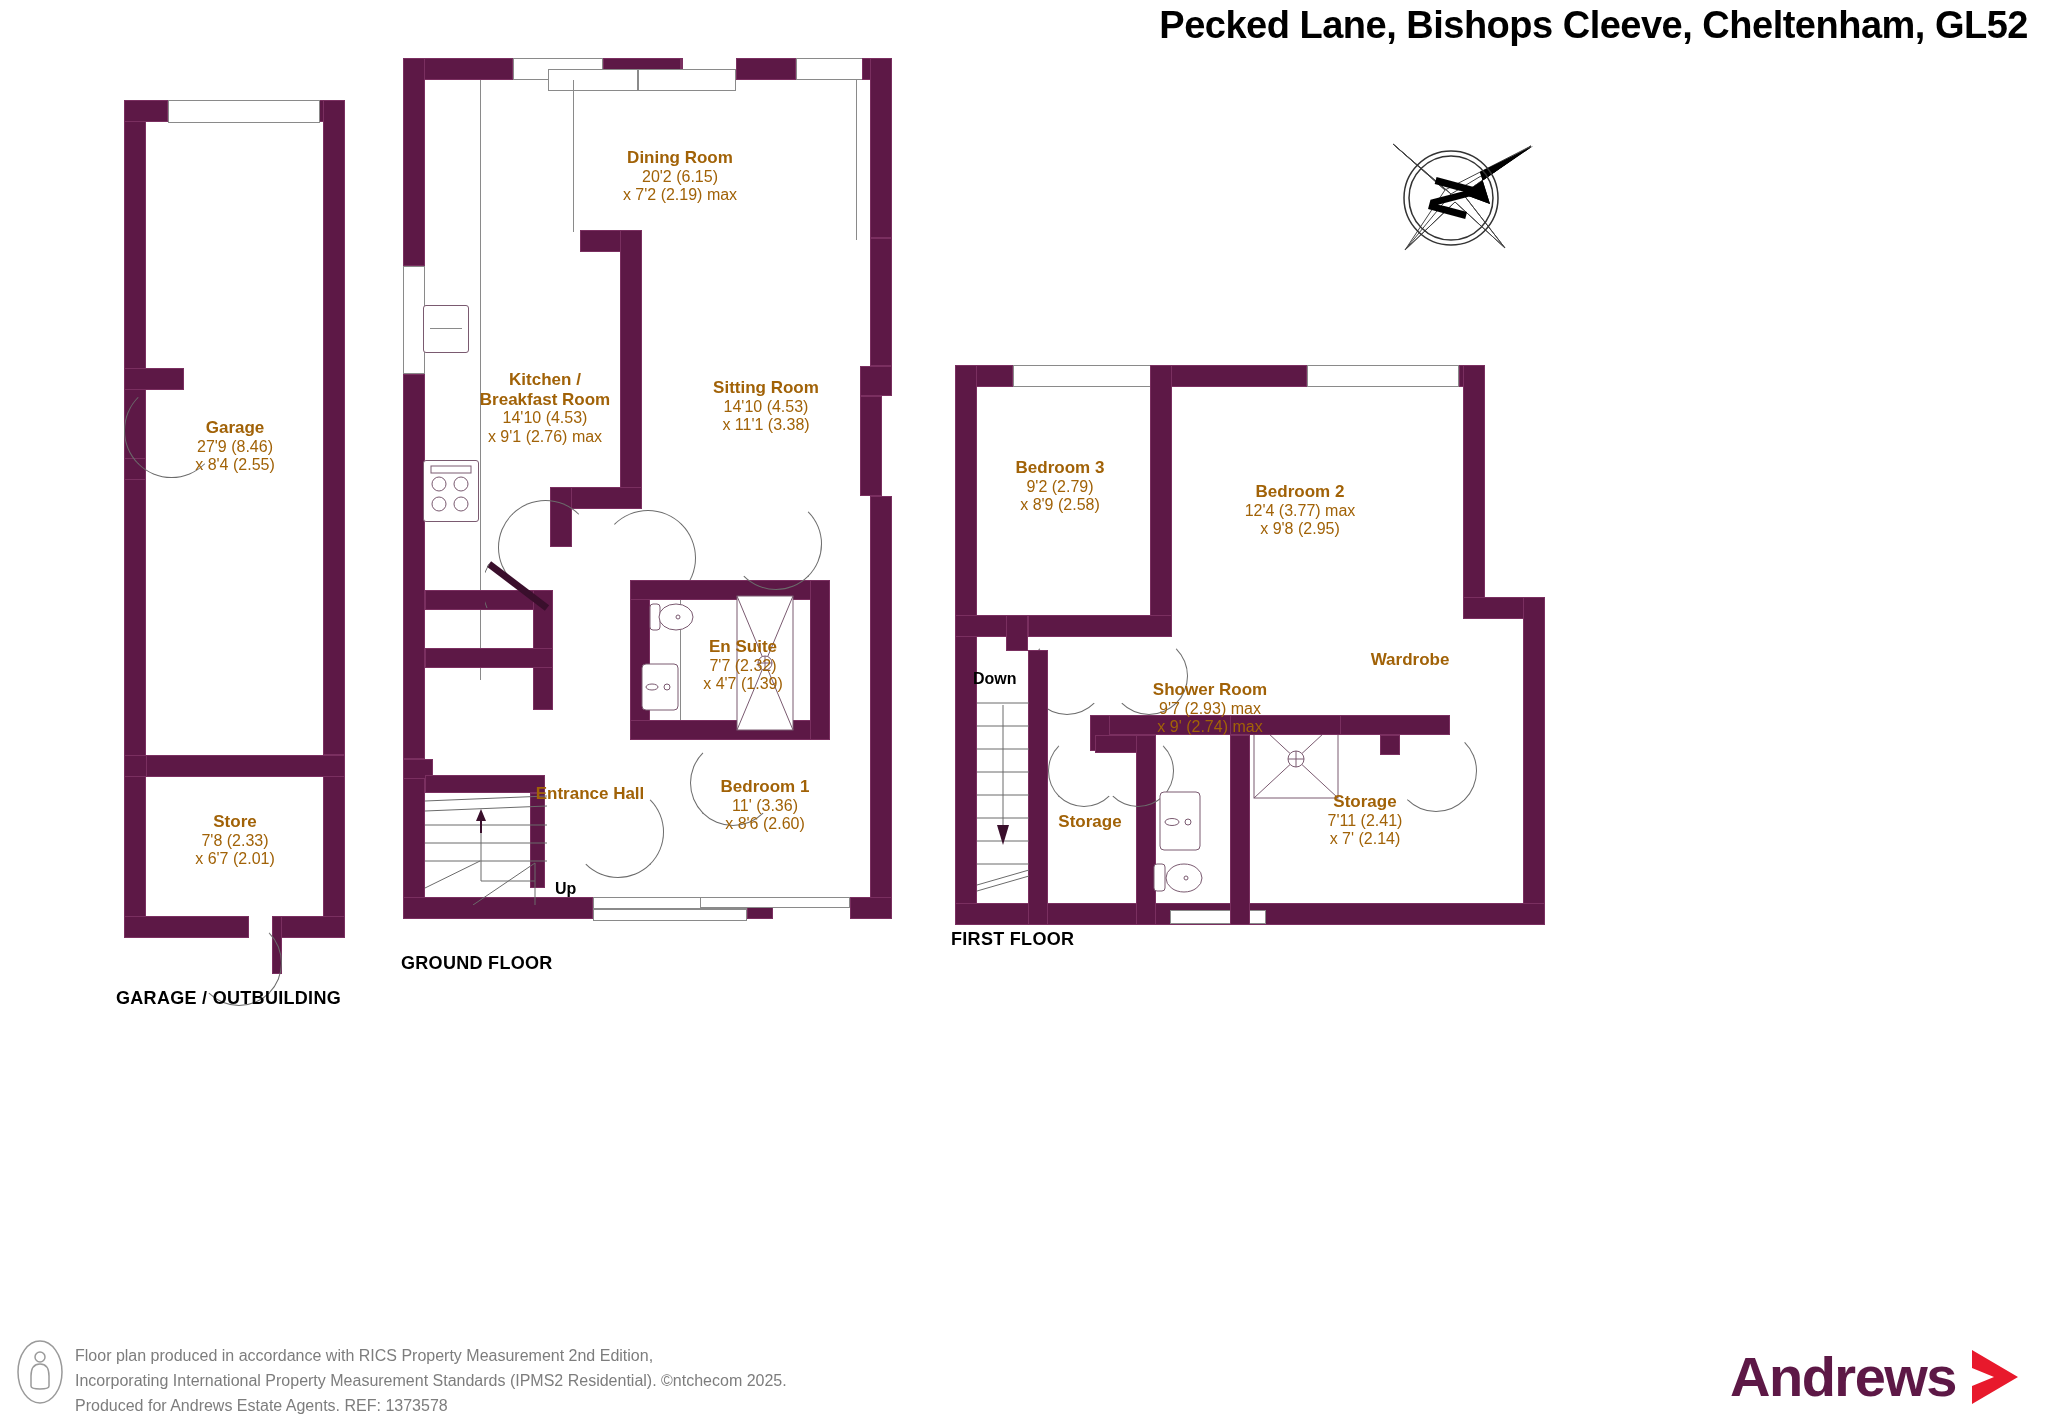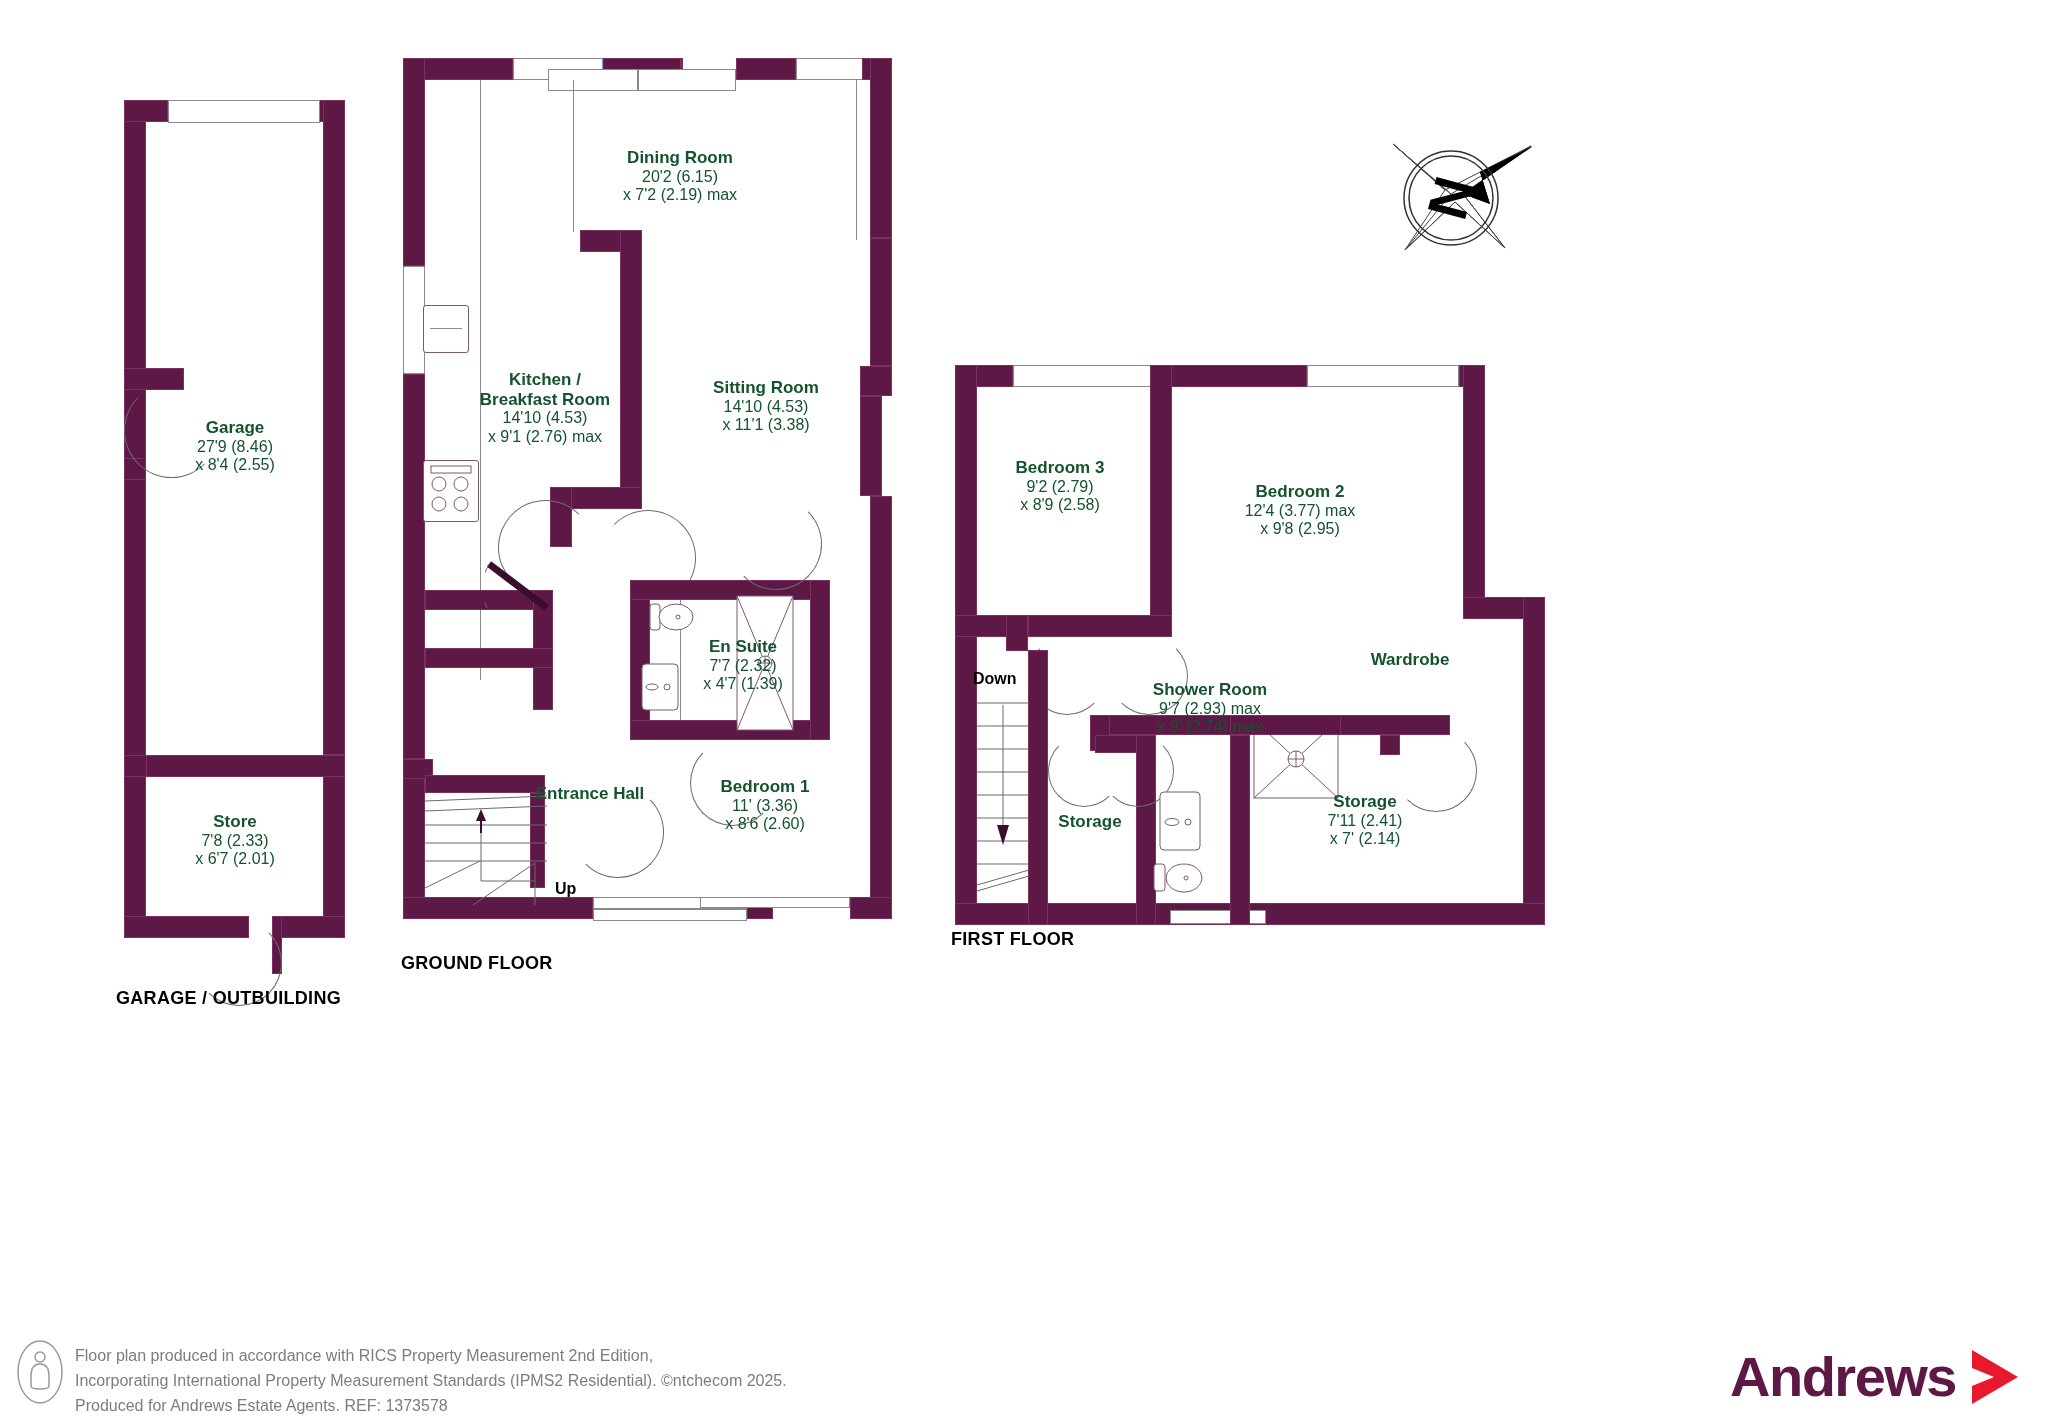--- a/index.html
+++ b/index.html
@@ -74,21 +74,21 @@
     position: absolute;
     border: 1px solid #6b6b6b;
     background: transparent;
     border-radius: 50%;
   }
 
   
   .rlabel {
     position: absolute;
     text-align: center;
-    color: #14532d;
+    color: #a16207;
     line-height: 1.16;
     white-space: nowrap;
   }
   .rlabel .nm { font-weight: bold; font-size: 17px; }
   .rlabel .dim { font-size: 16px; }
   .floorcap {
     position: absolute;
     font-weight: bold;
     font-size: 18px;
     color: #000;
@@ -137,20 +137,21 @@
     letter-spacing: -1.5px;
     line-height: 1;
   }
   #brand .chev { margin-left: 8px; }
 </style>
 </head>
 <body>
 
 <div id="root">
 
+  <div id="title">Pecked Lane, Bishops Cleeve, Cheltenham, GL52</div>
 
 
   <div id="compass">
     <svg width="170" height="130" viewBox="0 0 170 130">
 
       <polygon points="60,58 8,12 66,62 20,118 70,70 120,116 78,62 146,14" fill="none" stroke="#444" stroke-width="1"></polygon>
       <polygon points="8,12 60,58 20,118 70,70 120,116 78,62 146,14 66,62" fill="none" stroke="#444" stroke-width="1"></polygon>
 
       <polygon points="148,14 78,62 105,72 95,40" fill="#000"></polygon>
       <polygon points="148,14 95,40 105,72 78,62" fill="#000"></polygon>

